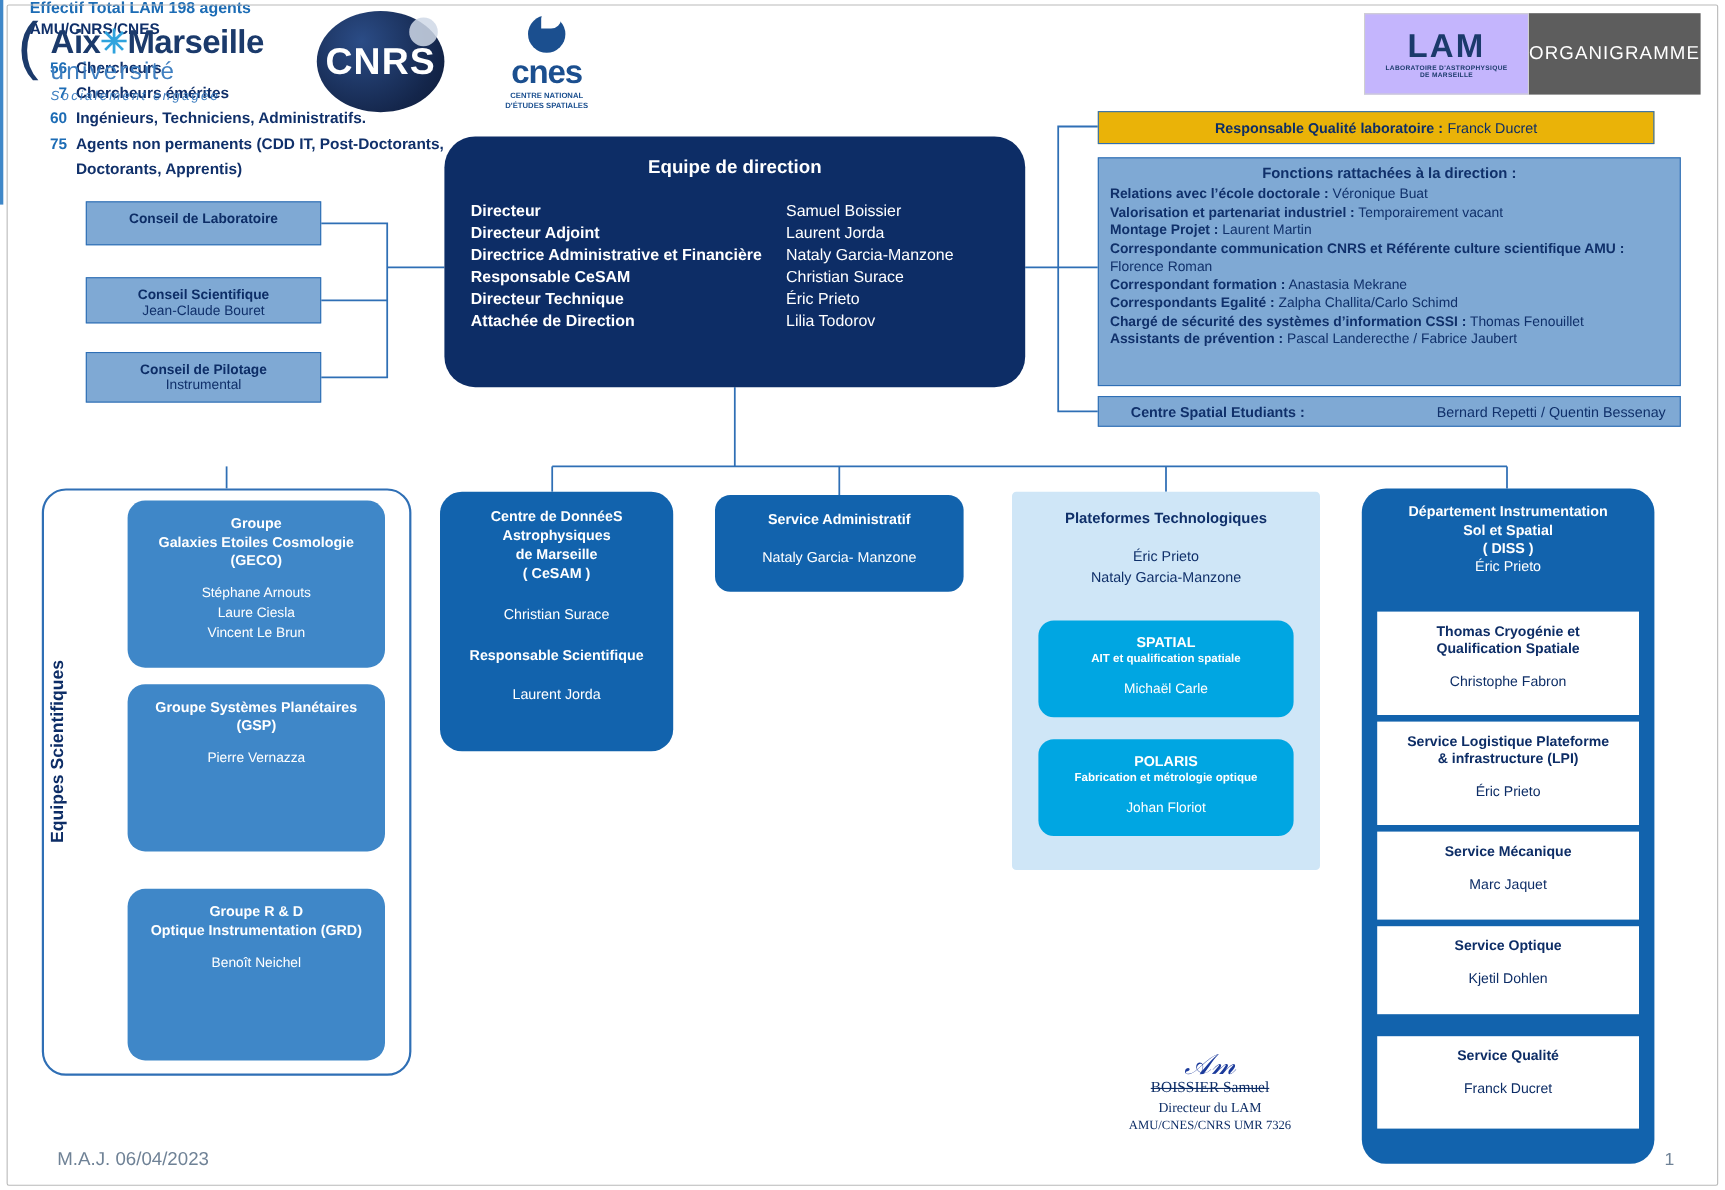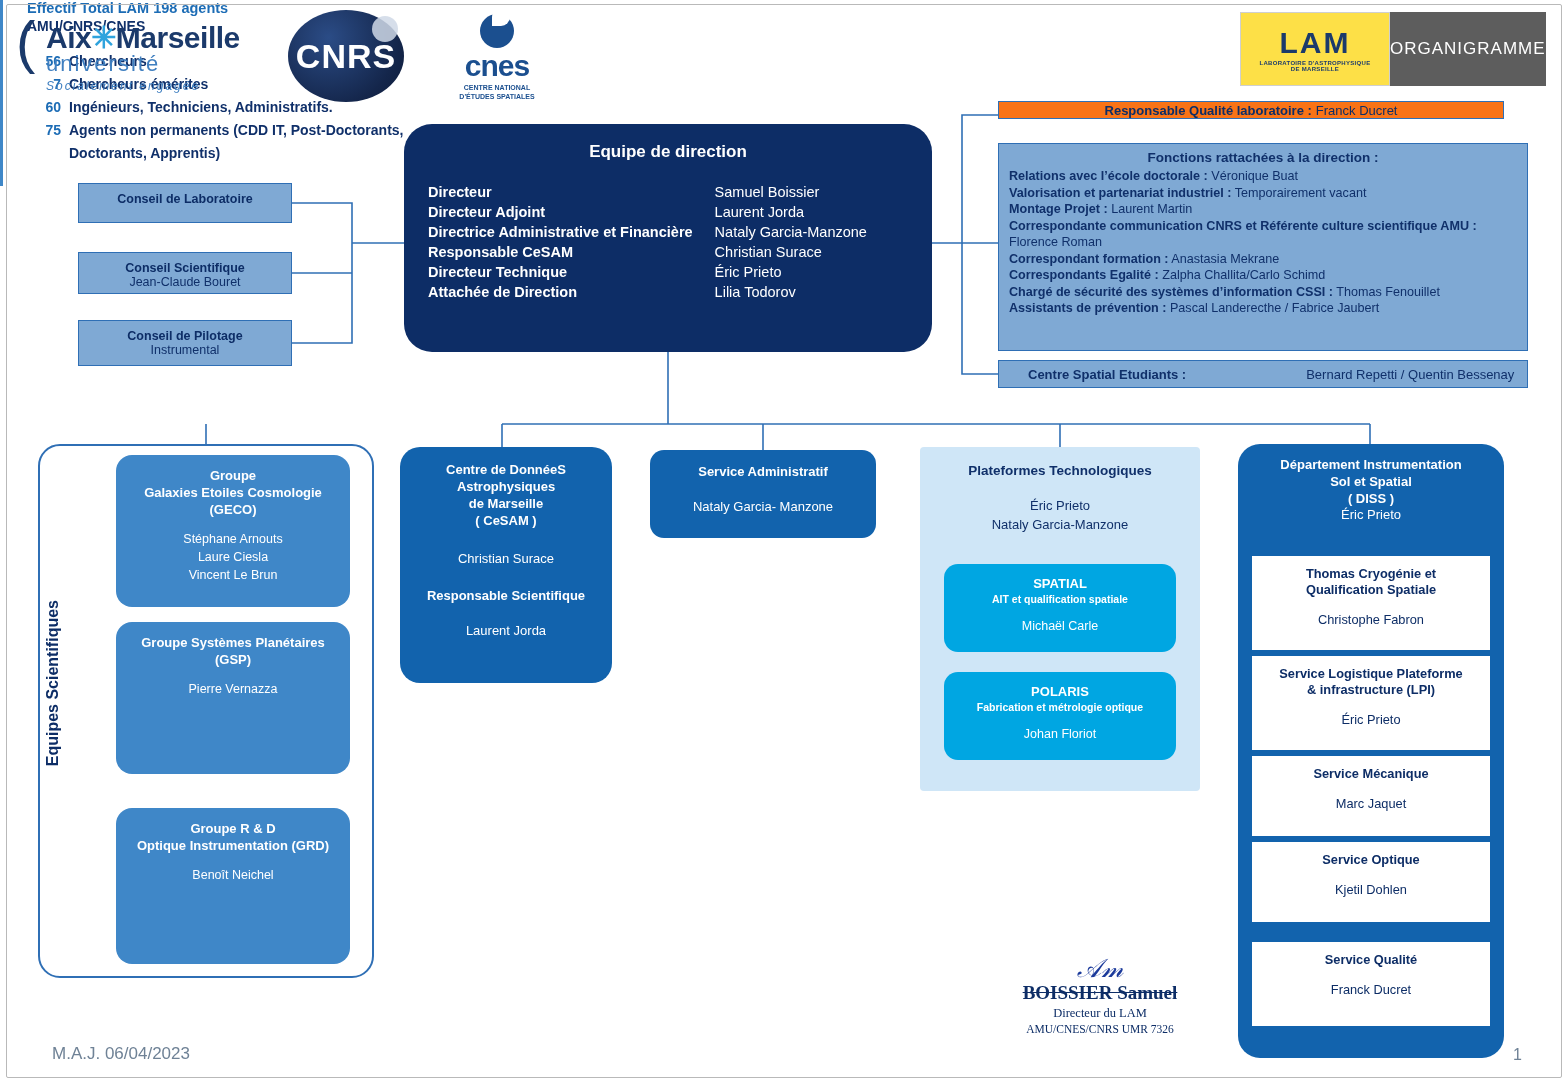--- a/index.html
+++ b/index.html
@@ -48,21 +48,21 @@
     background:#ffffff; border-radius:50% 50% 50% 0;
   }
   .cnes-name { font-size:30px; color:#1b4f8f; font-weight:bold; letter-spacing:-1px; margin-top:1px;}
   .cnes-sub { font-size:7px; color:#1b4f8f; font-weight:bold; line-height:9px; }
 
   .logo-lam {
     position:absolute; right:28px; top:12px; width:300px; height:74px;
     display:flex;
   }
   .lam-left {
-    flex:0 0 150px; background:#fde047; border:1px solid #cfcfcf;
+    flex:0 0 150px; background:#c4b5fd; border:1px solid #cfcfcf;
     display:flex; flex-direction:column; align-items:center; justify-content:center;
   }
   .lam-left .big { font-size:30px; font-weight:bold; color:#1b3a6b; letter-spacing:2px; }
   .lam-left .small { font-size:6px; color:#1b3a6b; font-weight:bold; letter-spacing:0.3px; text-align:center;}
   .lam-right {
     flex:1; background:#5d5d5d; color:#ffffff; display:flex; align-items:center; justify-content:center;
     font-size:17px; letter-spacing:1px;
   }
 
   
@@ -87,22 +87,22 @@
     font-size:12.5px;
   }
   .council .nm { font-weight:bold; display:block; }
   .council .sub { display:block; font-weight:normal; color:#10306a; }
   #council1 { top:183px; height:40px; }
   #council2 { top:252px; height:42px; }
   #council3 { top:320px; height:46px; }
 
   
   #quality {
-    left:998px; top:101px; width:506px; height:18px;
-    background:#f97316; border:1px solid #2f6fb5;
+    left:998px; top:101px; width:506px; height:30px;
+    background:#eab308; border:1px solid #2f6fb5;
     display:flex; align-items:center; justify-content:center;
     font-size:13px; color:#0d2d66;
   }
   #quality b { margin-right:4px; }
   #functions {
     left:998px; top:143px; width:530px; height:208px;
     background:#7fa9d4; border:1px solid #2f6fb5; color:#10306a;
     font-size:12.6px; padding:6px 10px;
   }
   #functions .hd { text-align:center; font-weight:bold; font-size:13.5px; margin-bottom:3px; }
@@ -201,21 +201,21 @@
   #effectifs .t2 { font-weight:bold; margin-top:2px; color:#10306a; }
   #effectifs ul { list-style:none; margin:16px 0 0 0; padding:0; }
   #effectifs li { line-height:23px; display:flex; }
   #effectifs li .num { color:#1c6cb5; font-weight:bold; width:34px; text-align:right; margin-right:8px; }
   #effectifs li .lab { font-weight:bold; }
   #effectifs li .cont { margin-left:42px; font-weight:bold; }
 
   
   #signature { position:absolute; left:1000px; top:958px; width:200px; text-align:center; color:#0d2d66; }
   #signature .scribble { font-family:"DejaVu Serif", serif; font-size:26px; font-style:italic; color:#1b3a9b; line-height:20px;}
-  #signature .nm { font-family:"Liberation Serif", serif; font-weight:bold; font-size:19px; margin-top:4px; text-decoration:line-through;}
+  #signature .nm { font-family:"Liberation Serif", serif; font-weight:normal; font-size:14px; margin-top:4px; text-decoration:line-through;}
   #signature .r1 { font-family:"Liberation Serif", serif; font-size:12.5px; margin-top:2px; }
   #signature .r2 { font-family:"Liberation Serif", serif; font-size:11.5px; margin-top:2px; }
 
   #maj { position:absolute; left:52px; top:1044px; font-size:17px; color:#6f8296; }
   #pageno { position:absolute; right:46px; top:1046px; font-size:16px; color:#6f8296; }
 
   svg.connectors { position:absolute; left:0; top:0; width:1568px; height:1082px; pointer-events:none; }
 </style>
 </head>
 <body>

